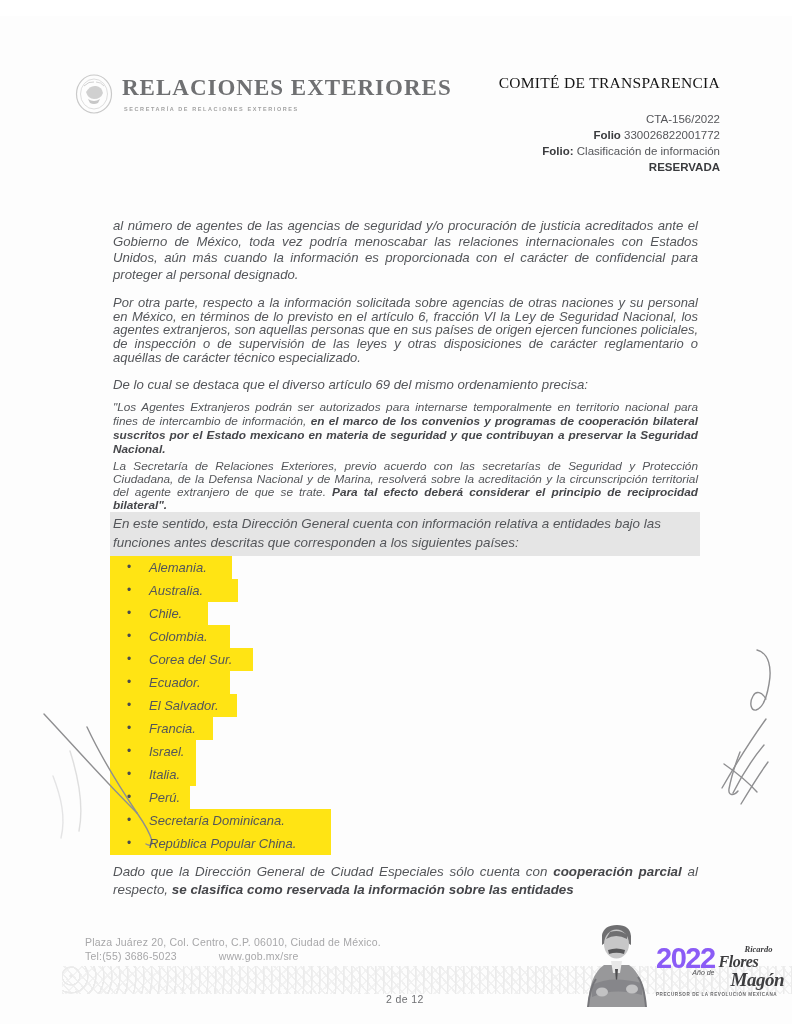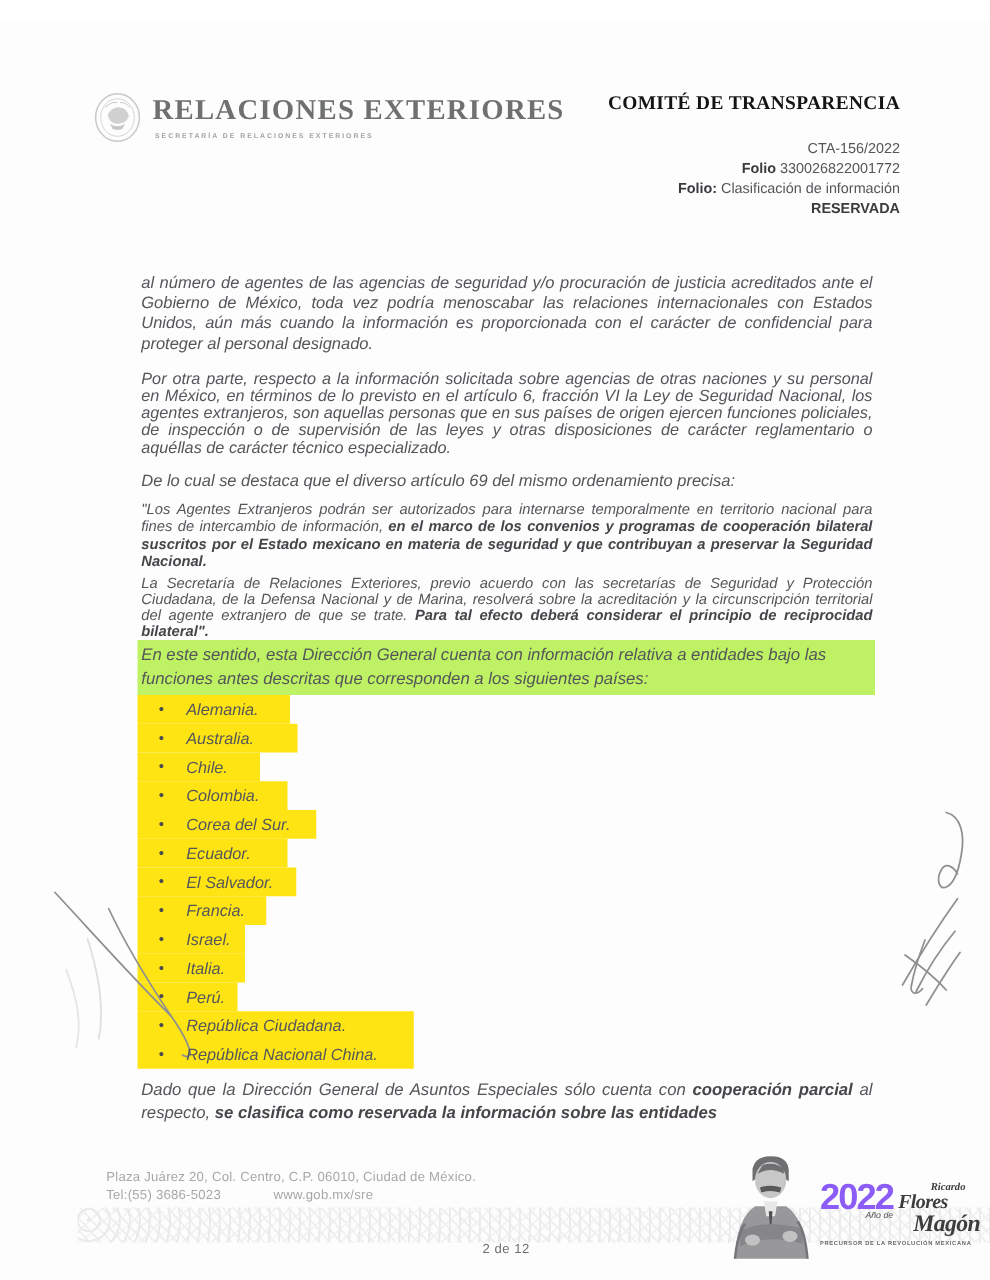--- a/index.html
+++ b/index.html
@@ -18,21 +18,21 @@
     font-family:"Liberation Serif", serif; font-size:23px; font-weight:700;
     color:#6f7072; letter-spacing:1px; line-height:1;
   }
   .brand-sub {
     margin-top:7px; margin-left:2px; font-size:5.5px; letter-spacing:1.6px;
     color:#a2a2a2; font-weight:700;
   }
 
   .head-right { position:absolute; right:72px; top:58px; text-align:right; color:#3c3d40; }
   .committee {
-    font-family:"Liberation Serif", serif; font-weight:700; font-size:15.5px;
+    font-family:"Liberation Serif", serif; font-weight:400; font-size:15.5px;
     color:#141414; letter-spacing:.3px;
   }
   .meta-ref { margin-top:21px; font-size:11.5px; color:#55565a; }
   .meta-line { margin-top:4px; font-size:11.5px; color:#55565a; }
   .meta-line b, .meta-bold { font-weight:700; color:#3a3b3e; }
   .meta-reserved { margin-top:4px; font-size:11.5px; font-weight:700; color:#3a3b3e; }
 
   
   .doc-body {
     position:absolute; left:113px; top:202px; width:585px;
@@ -40,21 +40,21 @@
   }
   .doc-body p { text-align:justify; }
   .para { font-size:13.2px; line-height:16.2px; margin-bottom:13px; }
   .para-tight { font-size:13px; line-height:13.8px; margin-bottom:12px; }
   .single { font-size:13.2px; line-height:16px; margin-bottom:7px; text-align:center; }
   .quote { font-size:11.8px; line-height:14px; margin-bottom:4px; }
   .quote2 { font-size:11.8px; line-height:12.9px; margin-bottom:1px; }
   .bold { font-weight:700; color:#45464a; }
 
   .hl-intro {
-    background:#bef264; font-size:13.4px; line-height:18.5px;
+    background:#e5e5e5; font-size:13.4px; line-height:18.5px;
     padding:3px 4px 4px 3px; margin-left:-3px; width:590px; text-align:left !important;
   }
 
   ul.countries { list-style:none; }
   ul.countries li {
     position:relative; height:23px; line-height:23px; font-size:13px; color:#54565a;
   }
   ul.countries li .hl {
     position:absolute; left:-3px; top:0; bottom:0; background:#ffe414; z-index:0;
   }
@@ -155,25 +155,25 @@
         <li><span class="hl" style="width: 128px;"></span><span class="bullet">•</span><span class="ct">Australia.</span></li>
         <li><span class="hl" style="width: 98px;"></span><span class="bullet">•</span><span class="ct">Chile.</span></li>
         <li><span class="hl" style="width: 120px;"></span><span class="bullet">•</span><span class="ct">Colombia.</span></li>
         <li><span class="hl" style="width: 143px;"></span><span class="bullet">•</span><span class="ct">Corea del Sur.</span></li>
         <li><span class="hl" style="width: 120px;"></span><span class="bullet">•</span><span class="ct">Ecuador.</span></li>
         <li><span class="hl" style="width: 127px;"></span><span class="bullet">•</span><span class="ct">El Salvador.</span></li>
         <li><span class="hl" style="width: 103px;"></span><span class="bullet">•</span><span class="ct">Francia.</span></li>
         <li><span class="hl" style="width: 86px;"></span><span class="bullet">•</span><span class="ct">Israel.</span></li>
         <li><span class="hl" style="width: 86px;"></span><span class="bullet">•</span><span class="ct">Italia.</span></li>
         <li><span class="hl" style="width: 80px;"></span><span class="bullet">•</span><span class="ct">Perú.</span></li>
-        <li><span class="hl" style="width: 221px;"></span><span class="bullet">•</span><span class="ct">República Ciudadana.</span></li>
-        <li><span class="hl" style="width: 221px;"></span><span class="bullet">•</span><span class="ct">República Nacional China.</span></li>
+        <li><span class="hl" style="width: 221px;"></span><span class="bullet">•</span><span class="ct">Secretaría Dominicana.</span></li>
+        <li><span class="hl" style="width: 221px;"></span><span class="bullet">•</span><span class="ct">República Popular China.</span></li>
       </ul>
     <p class="closing">
-      <span>Dado que la Dirección General de Asuntos Especiales sólo cuenta con </span><span class="bold">cooperación parcial</span><span> al respecto, </span><span class="bold">se clasifica como reservada la información sobre las entidades</span>
+      <span>Dado que la Dirección General de Ciudad Especiales sólo cuenta con </span><span class="bold">cooperación parcial</span><span> al respecto, </span><span class="bold">se clasifica como reservada la información sobre las entidades</span>
     </p>
   </div>
 
   <div class="footer-address">
     <div>Plaza Juárez 20, Col. Centro, C.P. 06010, Ciudad de México.</div>
     <div class="row2">
       <span>Tel:(55) 3686-5023</span><span>www.gob.mx/sre</span>
     </div>
   </div>
 

